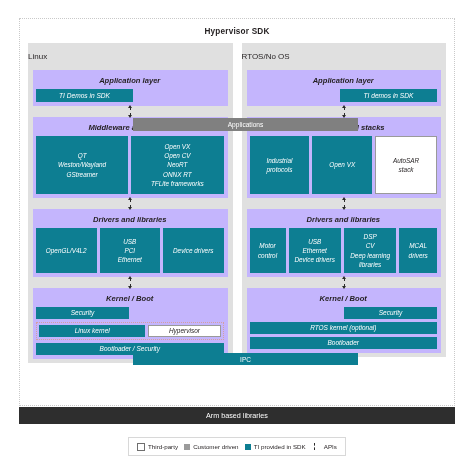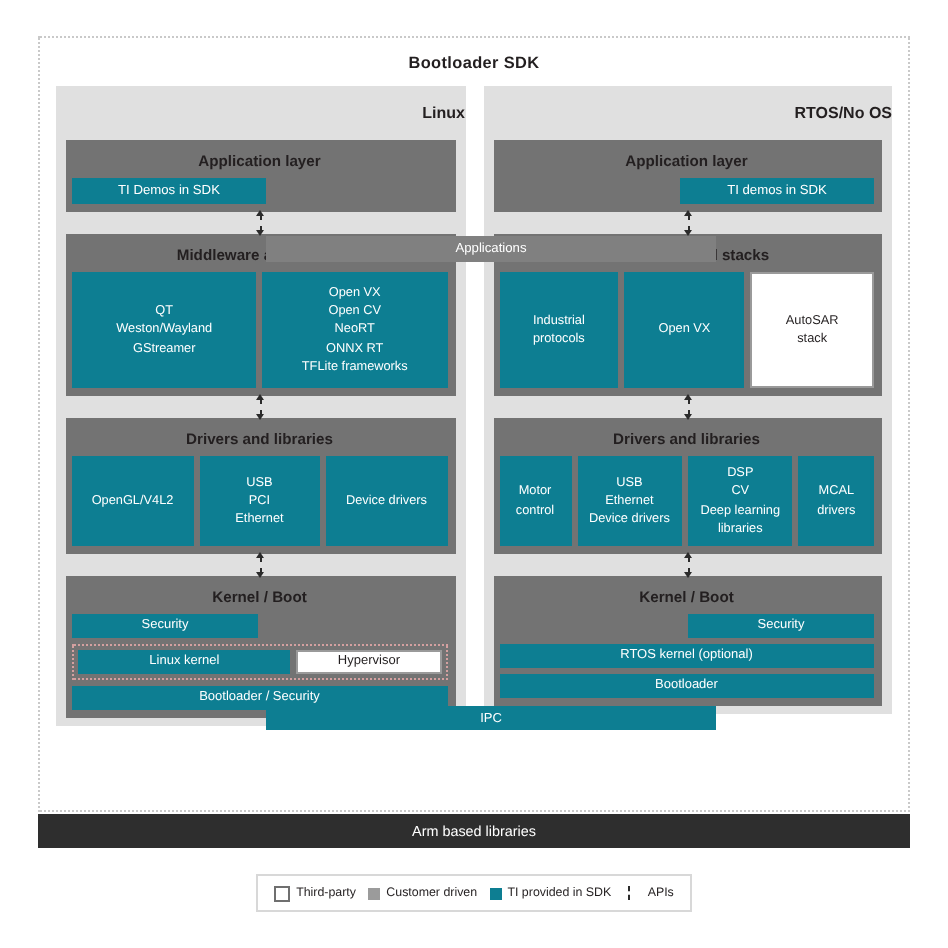--- a/index.html
+++ b/index.html
@@ -53,33 +53,34 @@
     align-items: flex-start;
   }
   .col {
     flex: 1 1 0;
     background: #e0e0e0;
     box-sizing: border-box;
     padding: 0 0 4px 0;
   }
 
   .col-head {
-    text-align: right;
+    text-align: left;
     font-size: 8px;
-    font-weight: bold;
+    font-weight: normal;
     padding: 9px 0 9px 0;
     color: #231f20;
   }
 
   
   .panel {
-    background: #737373;
+    background: #c4b5fd;
     margin: 0 5px 0 5px;
     box-sizing: border-box;
     padding: 4px 4px 4px 3px;
+    font-style: italic;
   }
 
   .panel-title {
     text-align: center;
     font-size: 7.6px;
     font-weight: bold;
     padding: 2px 0 4px 0;
     color: #231f20;
   }
 
@@ -245,21 +246,21 @@
     margin-left: 2px;
   }
 </style>
 </head>
 <body>
 
 <div class="page">
 
   <div class="sdk-frame">
 
-    <div class="sdk-title">Bootloader SDK</div>
+    <div class="sdk-title">Hypervisor SDK</div>
 
     <div class="columns">
 
       <div class="col">
         <div class="col-head">Linux</div>
 
         <div class="panel">
           <div class="panel-title">Application layer</div>
           <div class="row">
             <div class="box ti app-bar" style="width:97px;flex:0 0 97px;">TI Demos in SDK</div>

